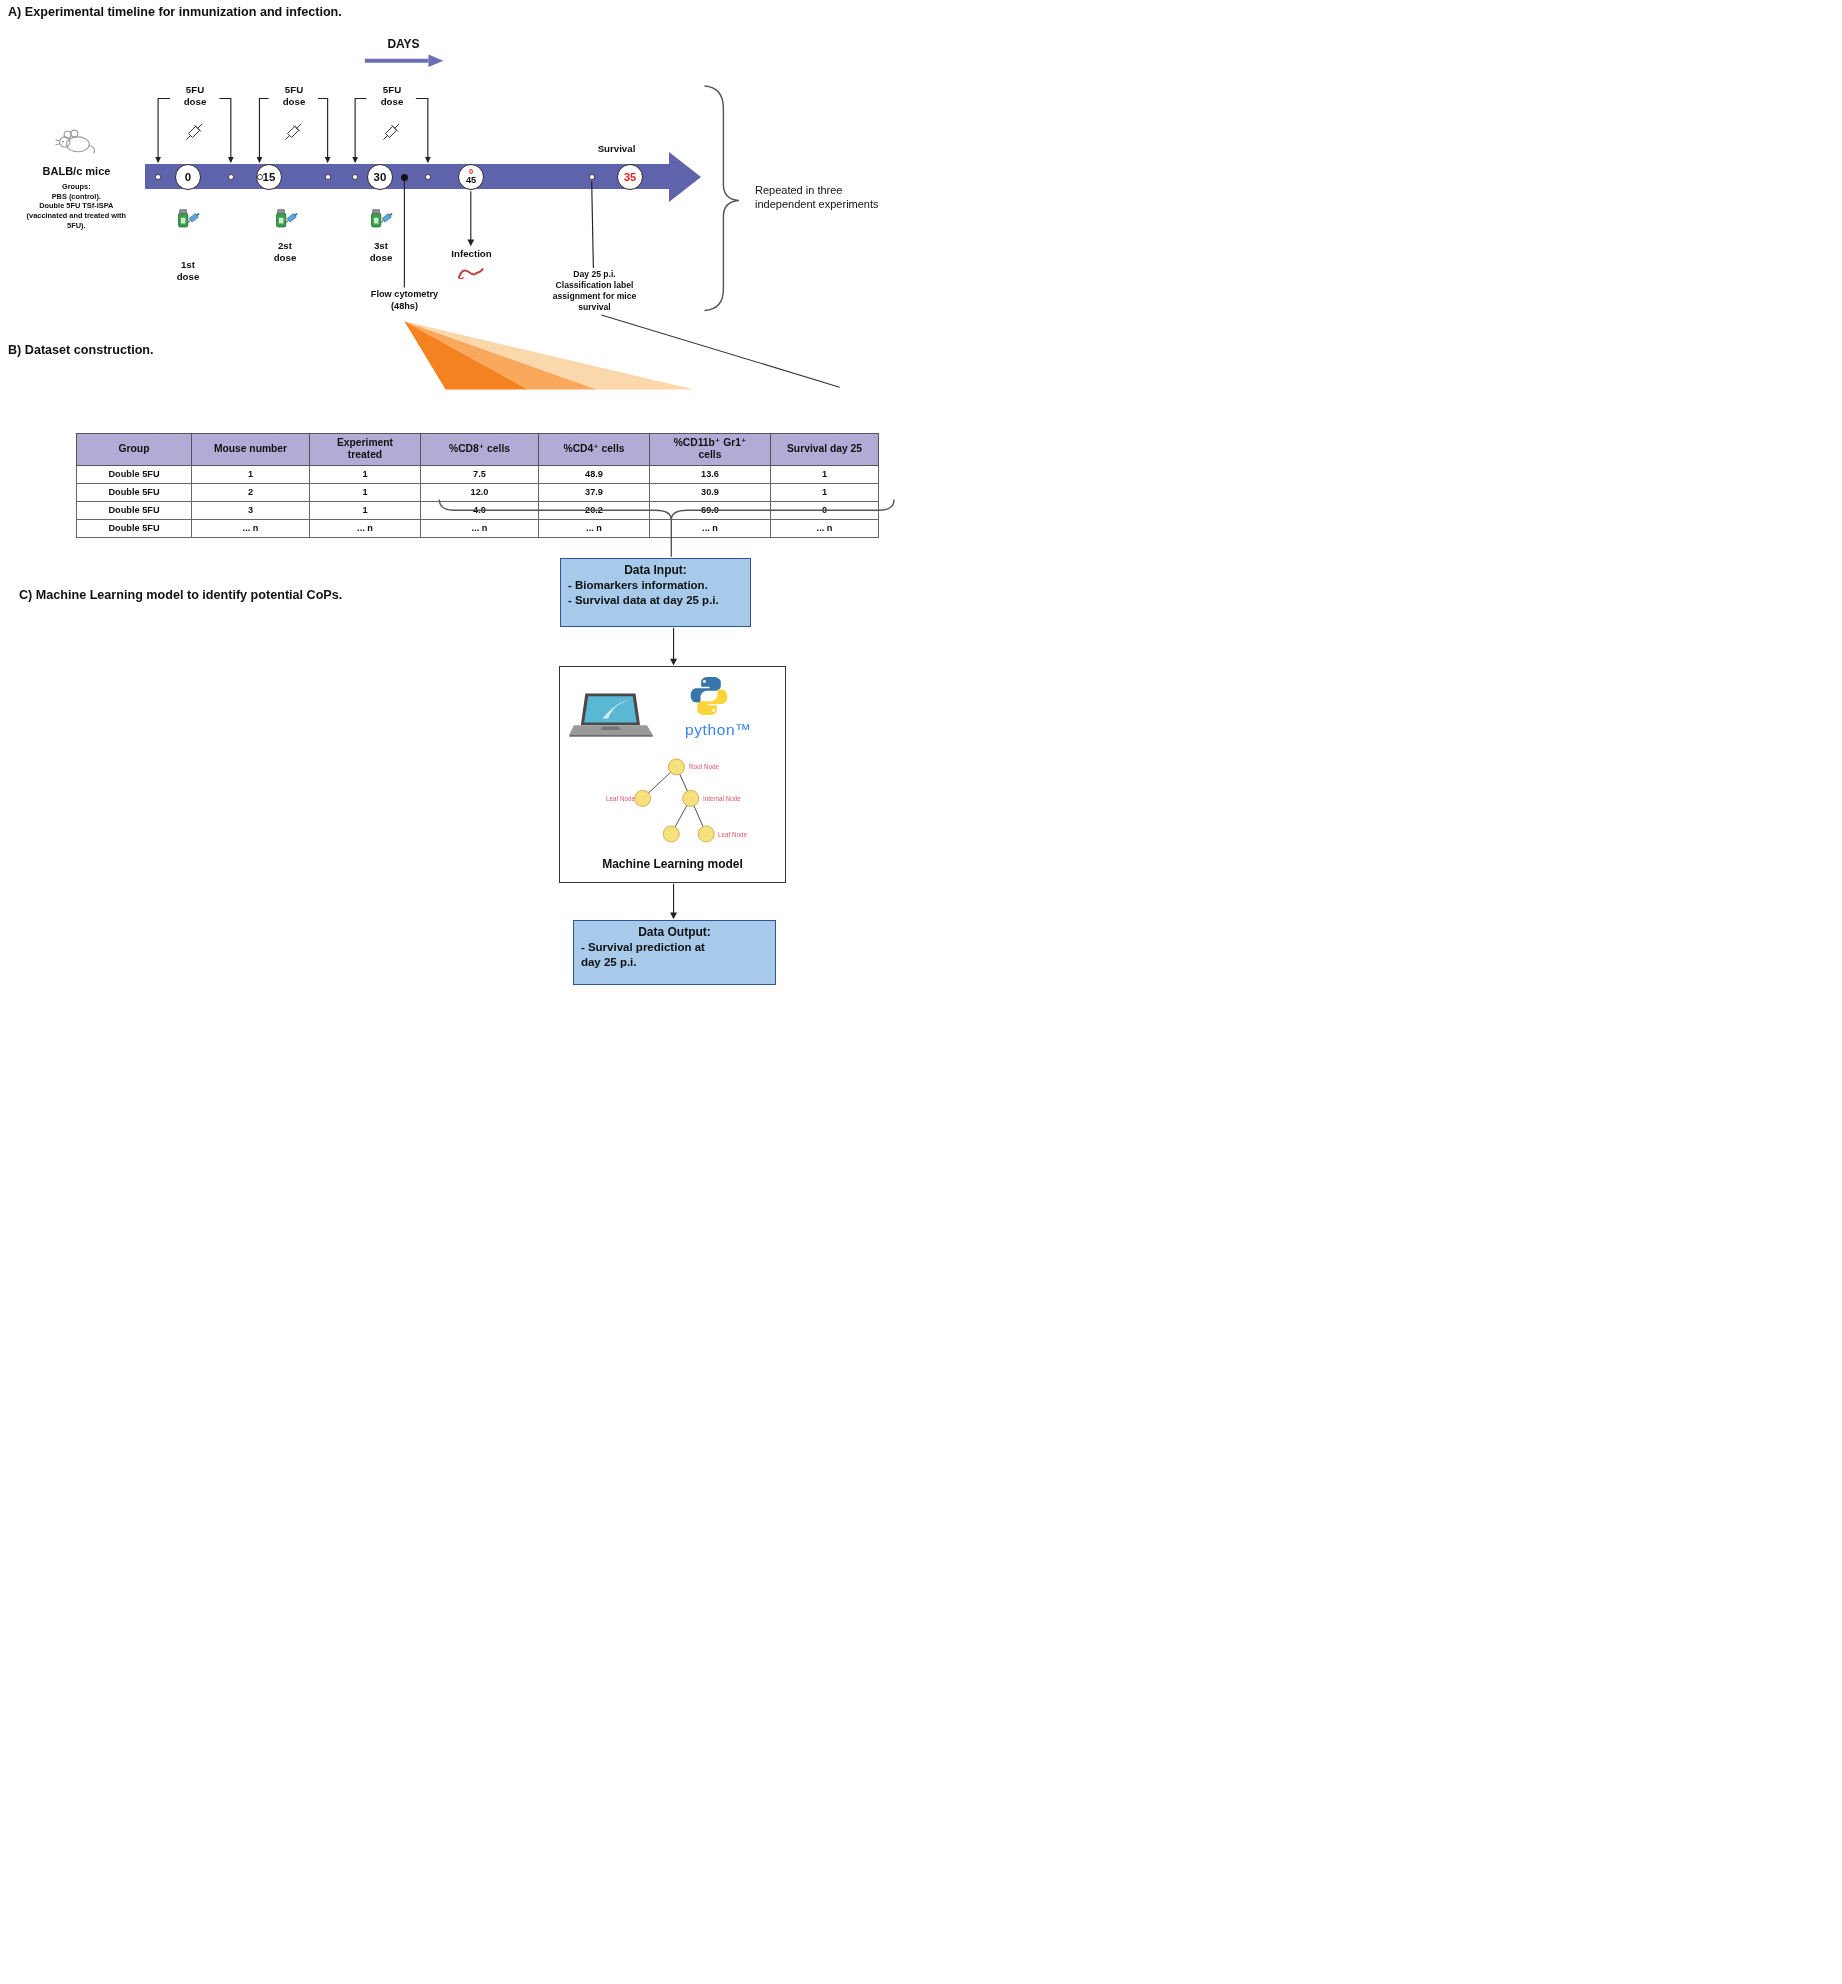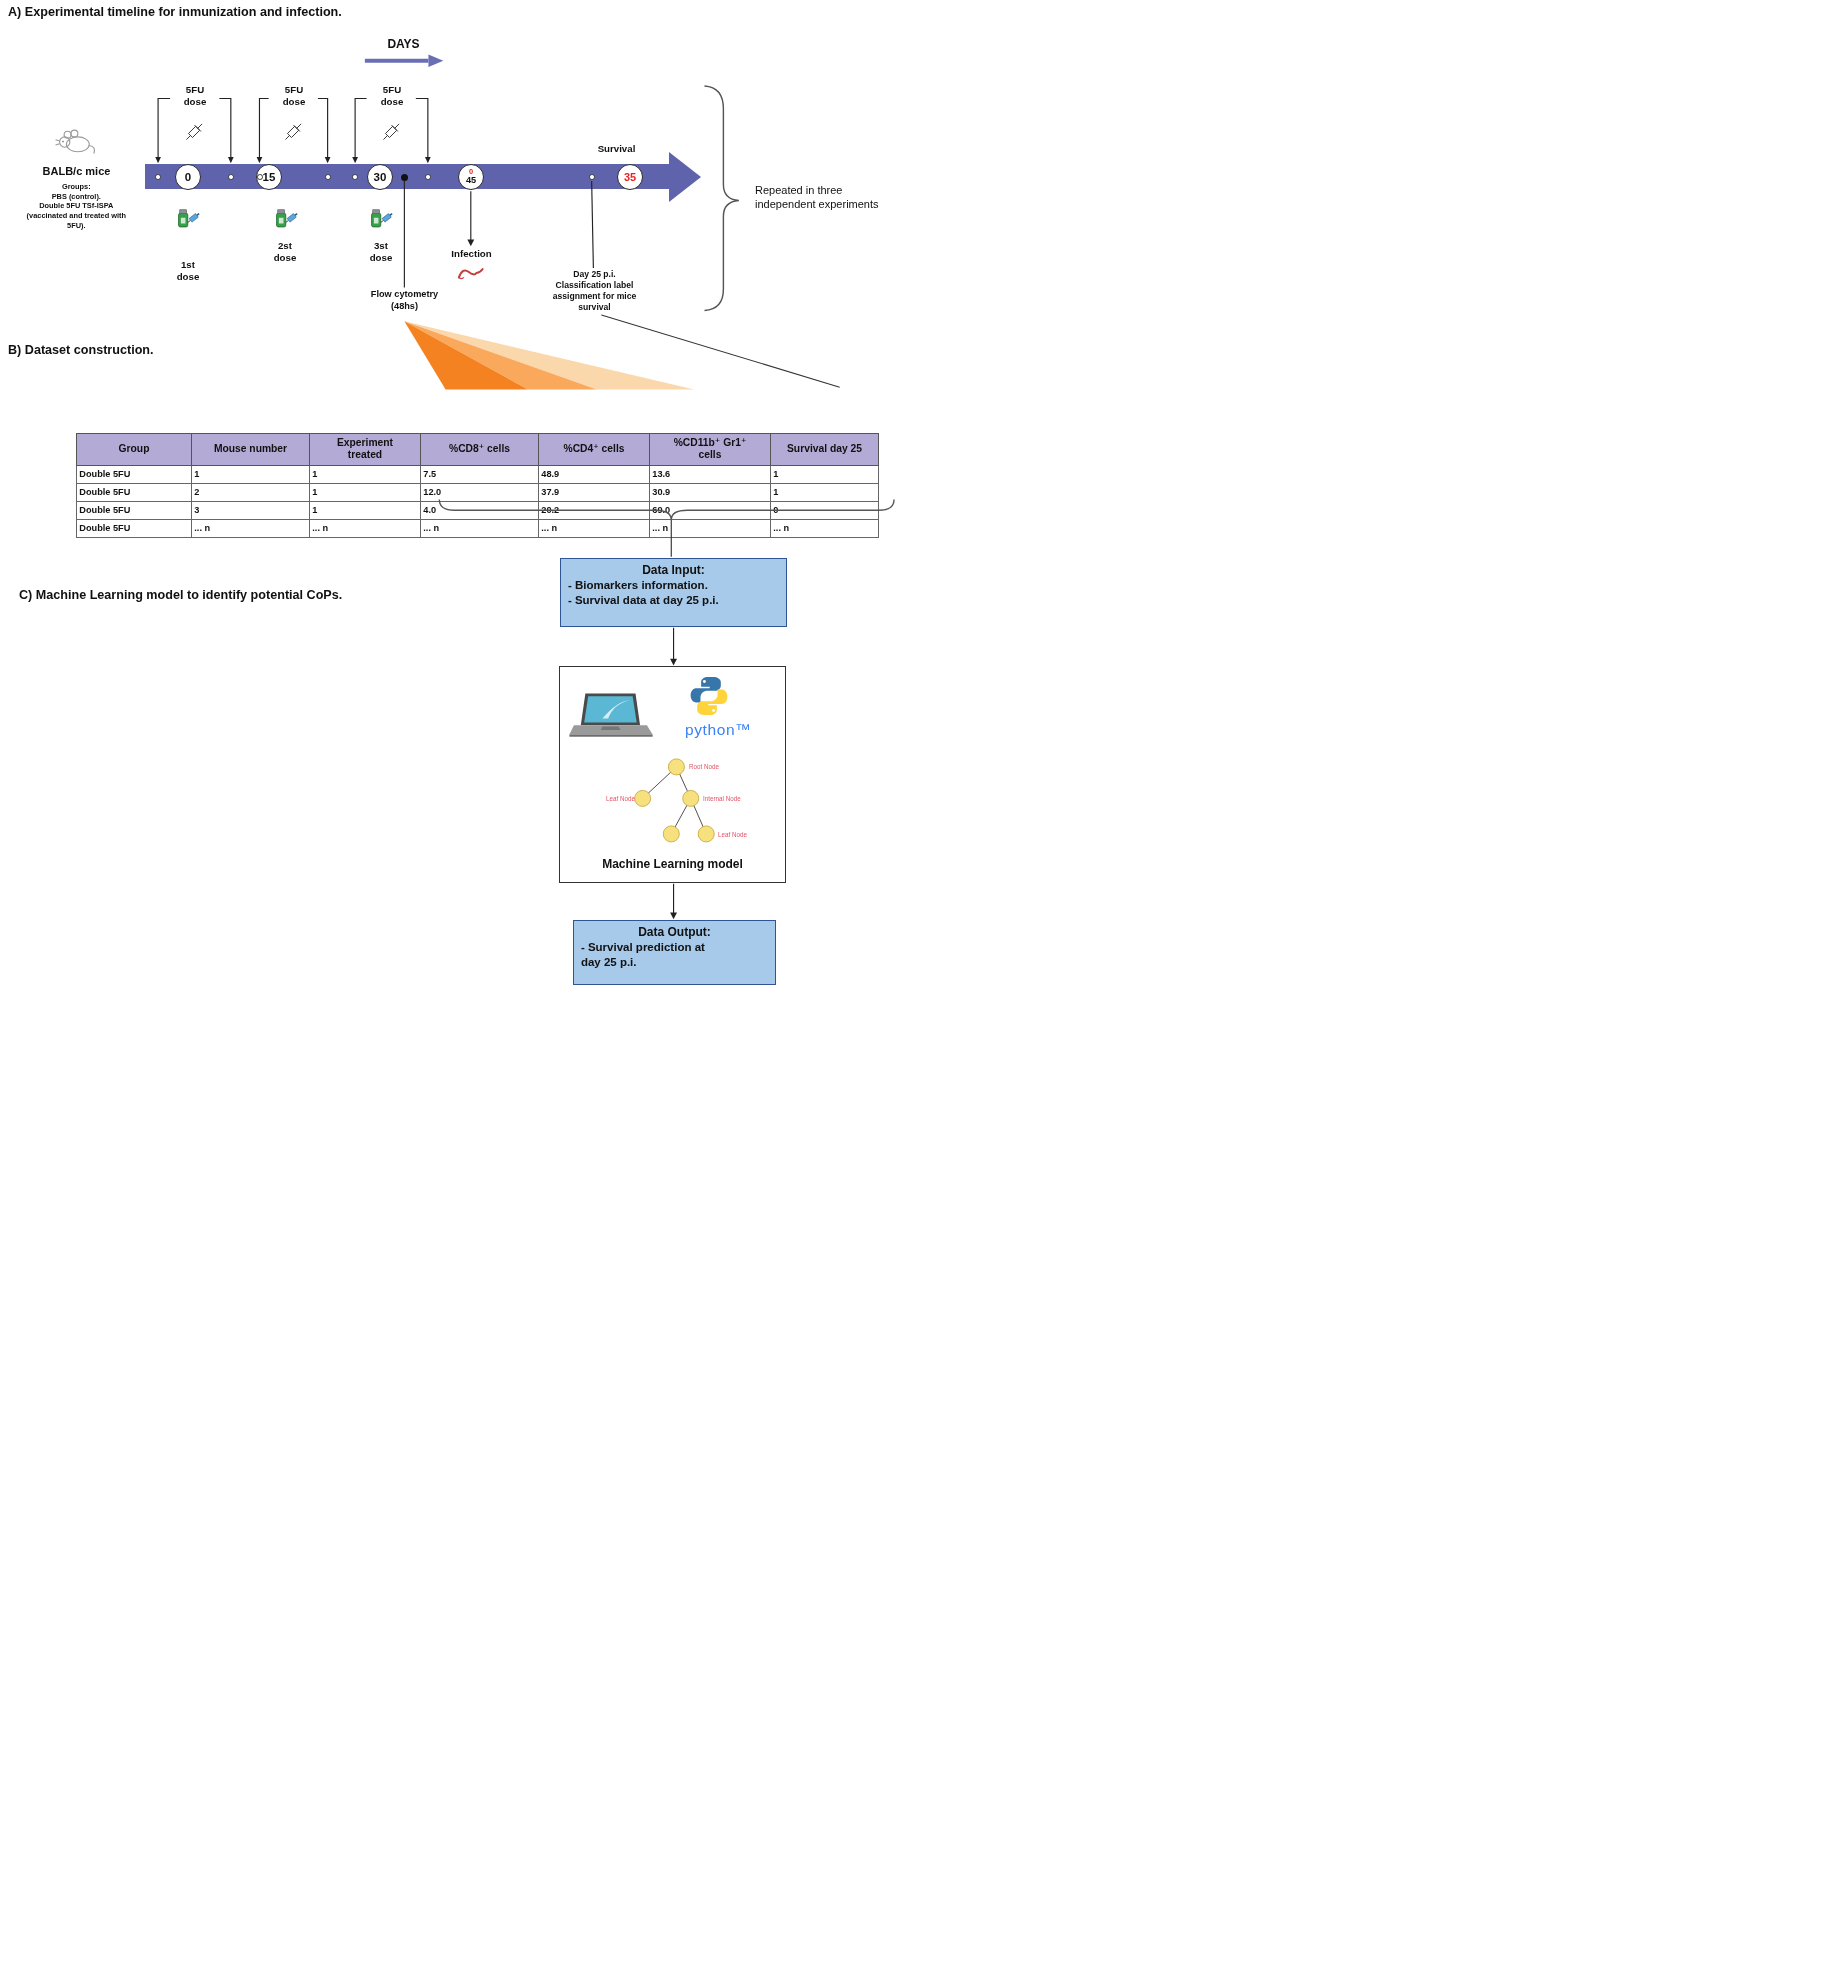--- a/index.html
+++ b/index.html
@@ -14,21 +14,21 @@
   .tarrow { width:0; height:0; border-top:25px solid transparent; border-bottom:25px solid transparent; border-left:32px solid var(--timeline); }
   .tnode { width:26px; height:26px; border-radius:50%; background:#fff; border:1.1px solid #2a2a2a;
            display:flex; flex-direction:column; align-items:center; justify-content:center;
            font-weight:bold; font-size:11.5px; z-index:3; }
   .dot  { width:5.7px; height:5.7px; border-radius:50%; background:#fff; border:1.1px solid #3a3a3a; z-index:3; }
   .bdot { width:7.4px; height:7.4px; border-radius:50%; background:#111; z-index:3; }
   .red { color:var(--red_accent); }
 
   table.ds { border-collapse:collapse; table-layout:fixed; width:802px; background:#fff; border:1.1px solid #333; }
   table.ds th { background:var(--table_header); border:0.9px solid #555; font-size:10.3px; font-weight:bold; padding:3.4px 2.3px; white-space:pre-line; line-height:12px; }
-  table.ds td { border:0.9px solid #666; font-size:9.2px; font-weight:bold; height:18px; padding:0.6px 2.3px; }
+  table.ds td { border:0.9px solid #666; font-size:9.2px; font-weight:bold; text-align:center; height:18px; padding:0.6px 2.3px; }
 
   .bluebox { background:var(--box_blue); border:1.7px solid var(--box_border); }
   .bluebox .bt { text-align:center; font-weight:bold; font-size:12px; padding-top:4px; }
   .bluebox .bb { font-weight:bold; font-size:11.5px; line-height:15px; padding:1.1px 6.9px 0 6.9px; white-space:pre-line; }
 
   .mlbox { background:#fff; border:1.1px solid #333; }
   .treelbl { font-size:6.3px; color:var(--tree_label); z-index:6; }
   .pyword { font-size:15.5px; color:#3b82f6; letter-spacing:0.6px; }
 </style>
 </head>
@@ -250,21 +250,21 @@
             <td>... n</td>
             <td>... n</td>
             <td>... n</td>
         </tr>
       </tbody>
     </table>
   </div>
 
   <div class="abs b" style="left:19px; top:588px; font-size:12.6px;text-align:right;">C) Machine Learning model to identify potential CoPs.</div>
 
-  <div class="abs bluebox" style="left:560px; top:558px; width:227px; height:69px;">
+  <div class="abs bluebox" style="left:560px; top:558px; width:191px; height:69px;">
     <div class="bt">Data Input:</div>
     <div class="bb">-  Biomarkers information.
 -  Survival data at day 25 p.i.</div>
   </div>
 
   <div class="abs mlbox" style="left:559px; top:666px; width:227px; height:217px;"></div>
 
   <div class="abs" style="left:568px; top:690px;">
     <svg width="86" height="57" viewBox="0 0 150 100">
       <polygon points="30,6 118,6 126,62 22,62" fill="#4a4a4a"></polygon>

